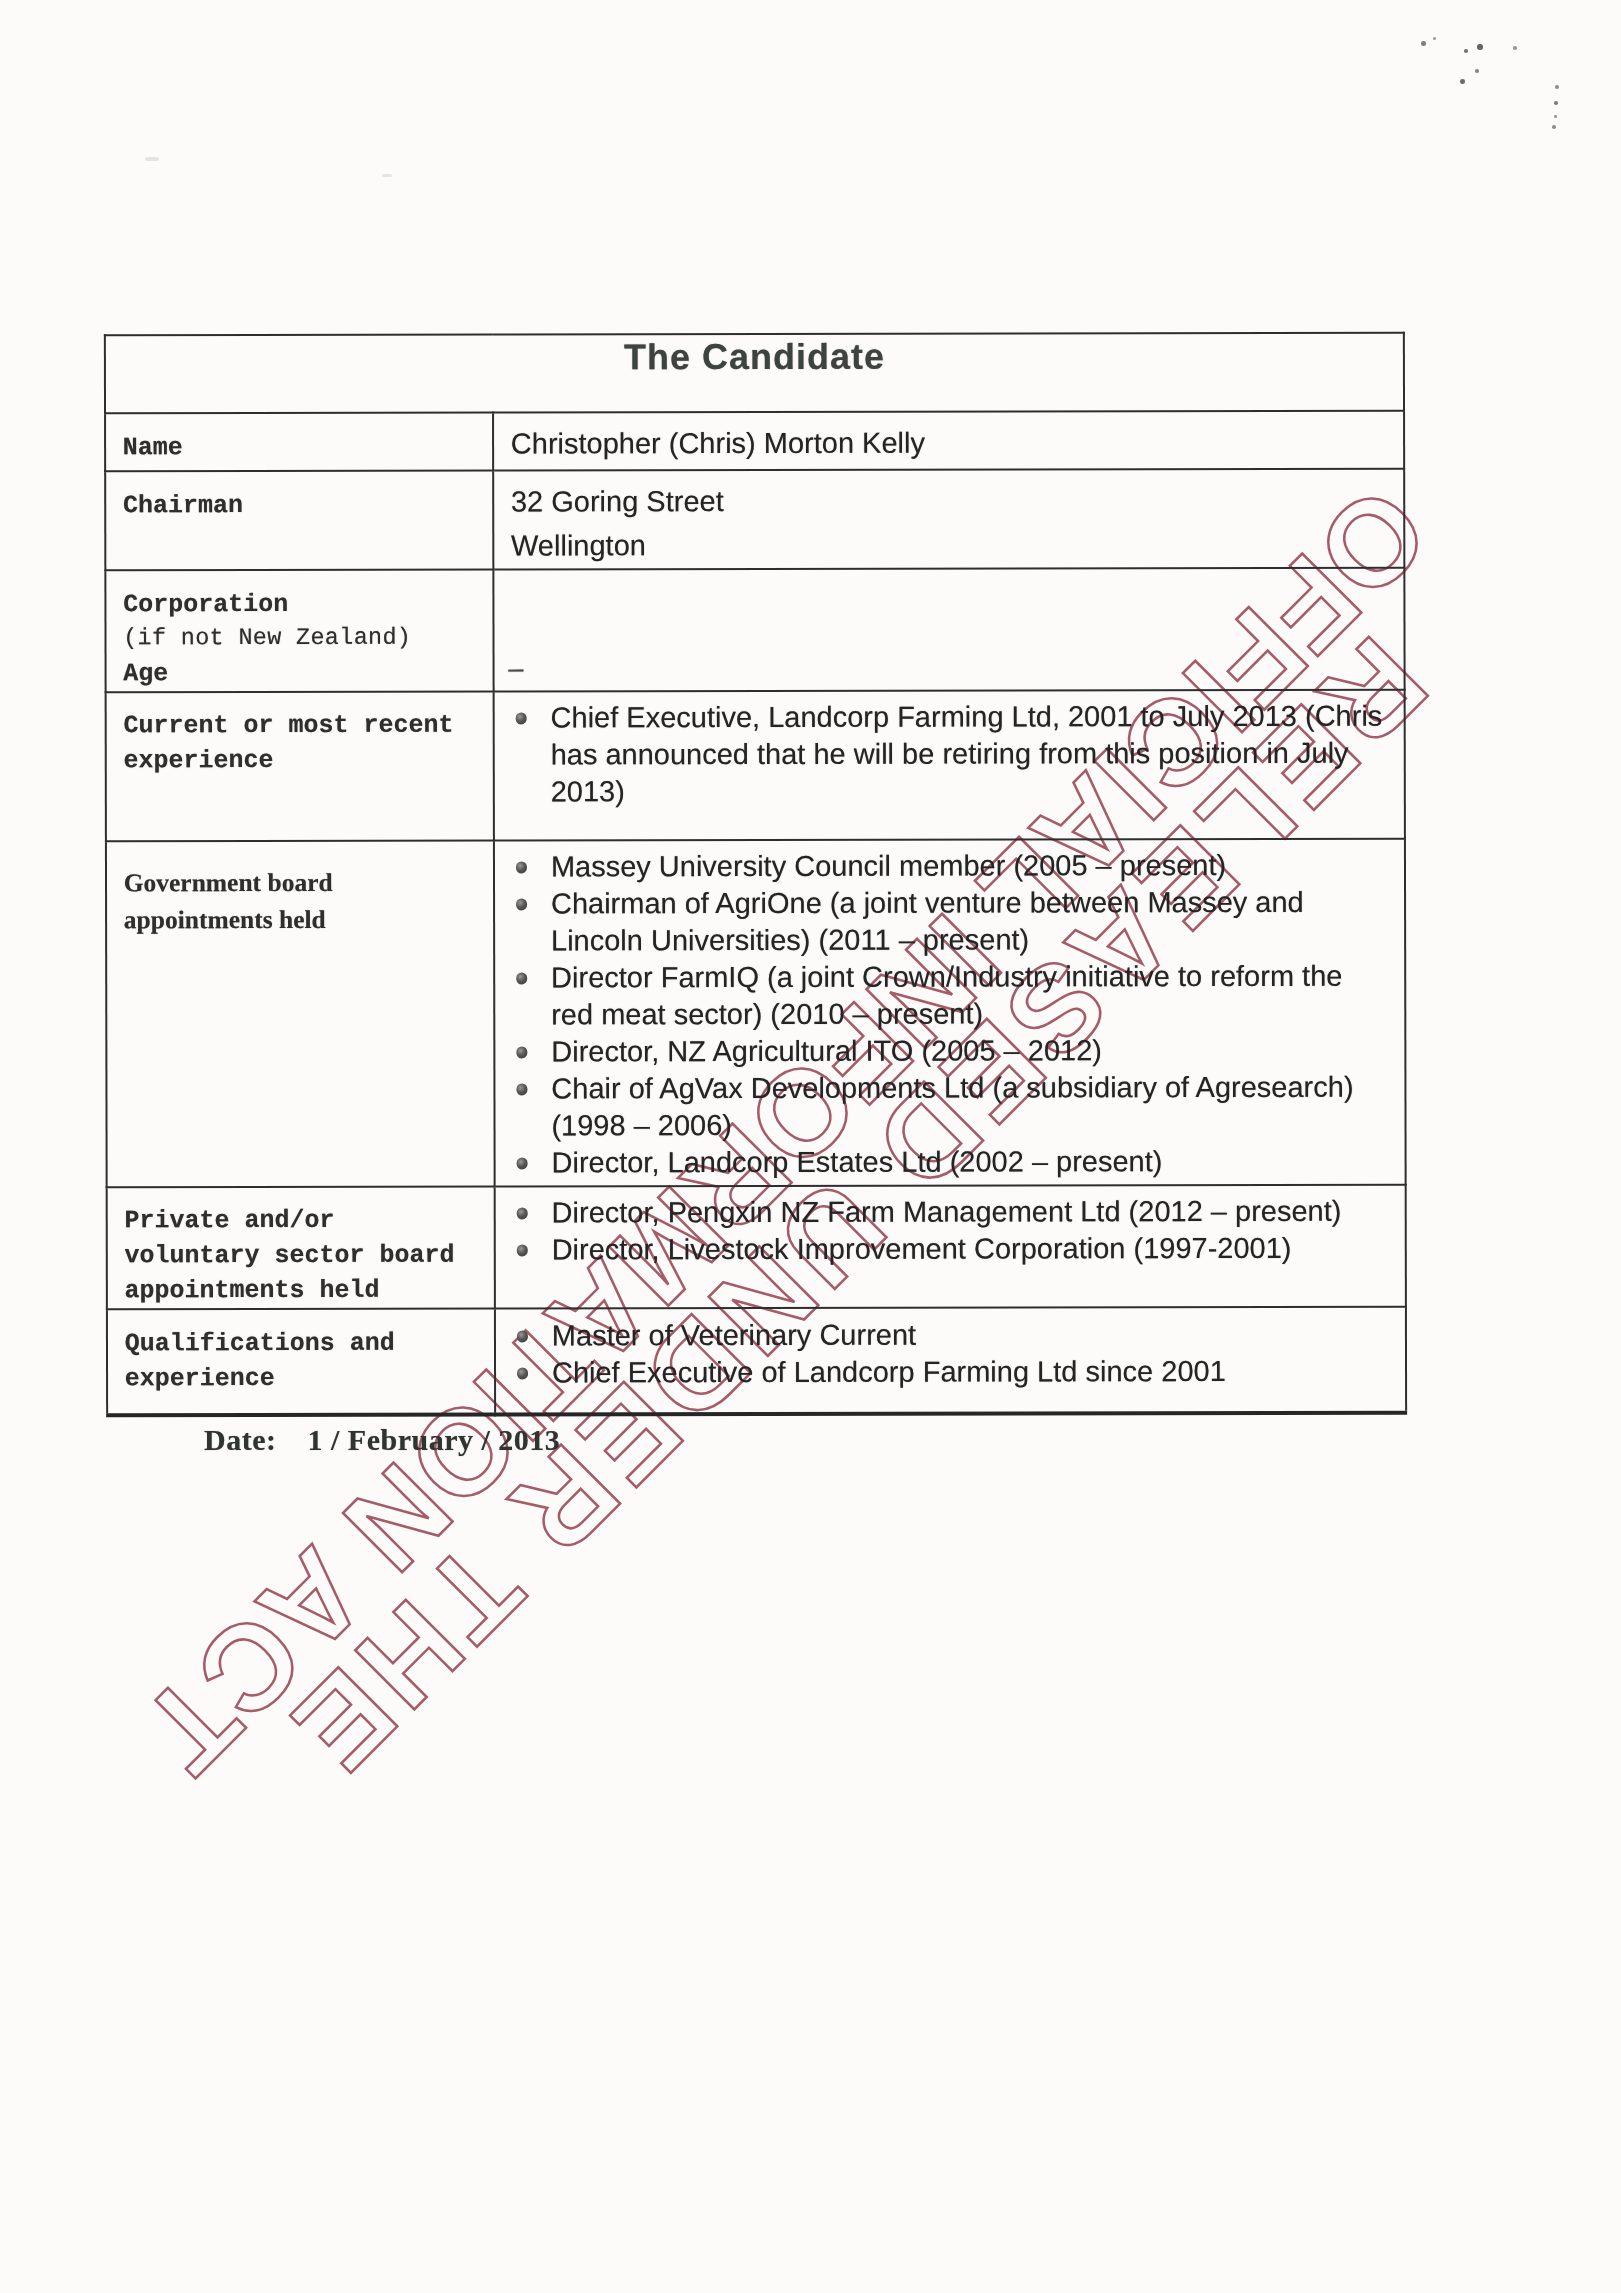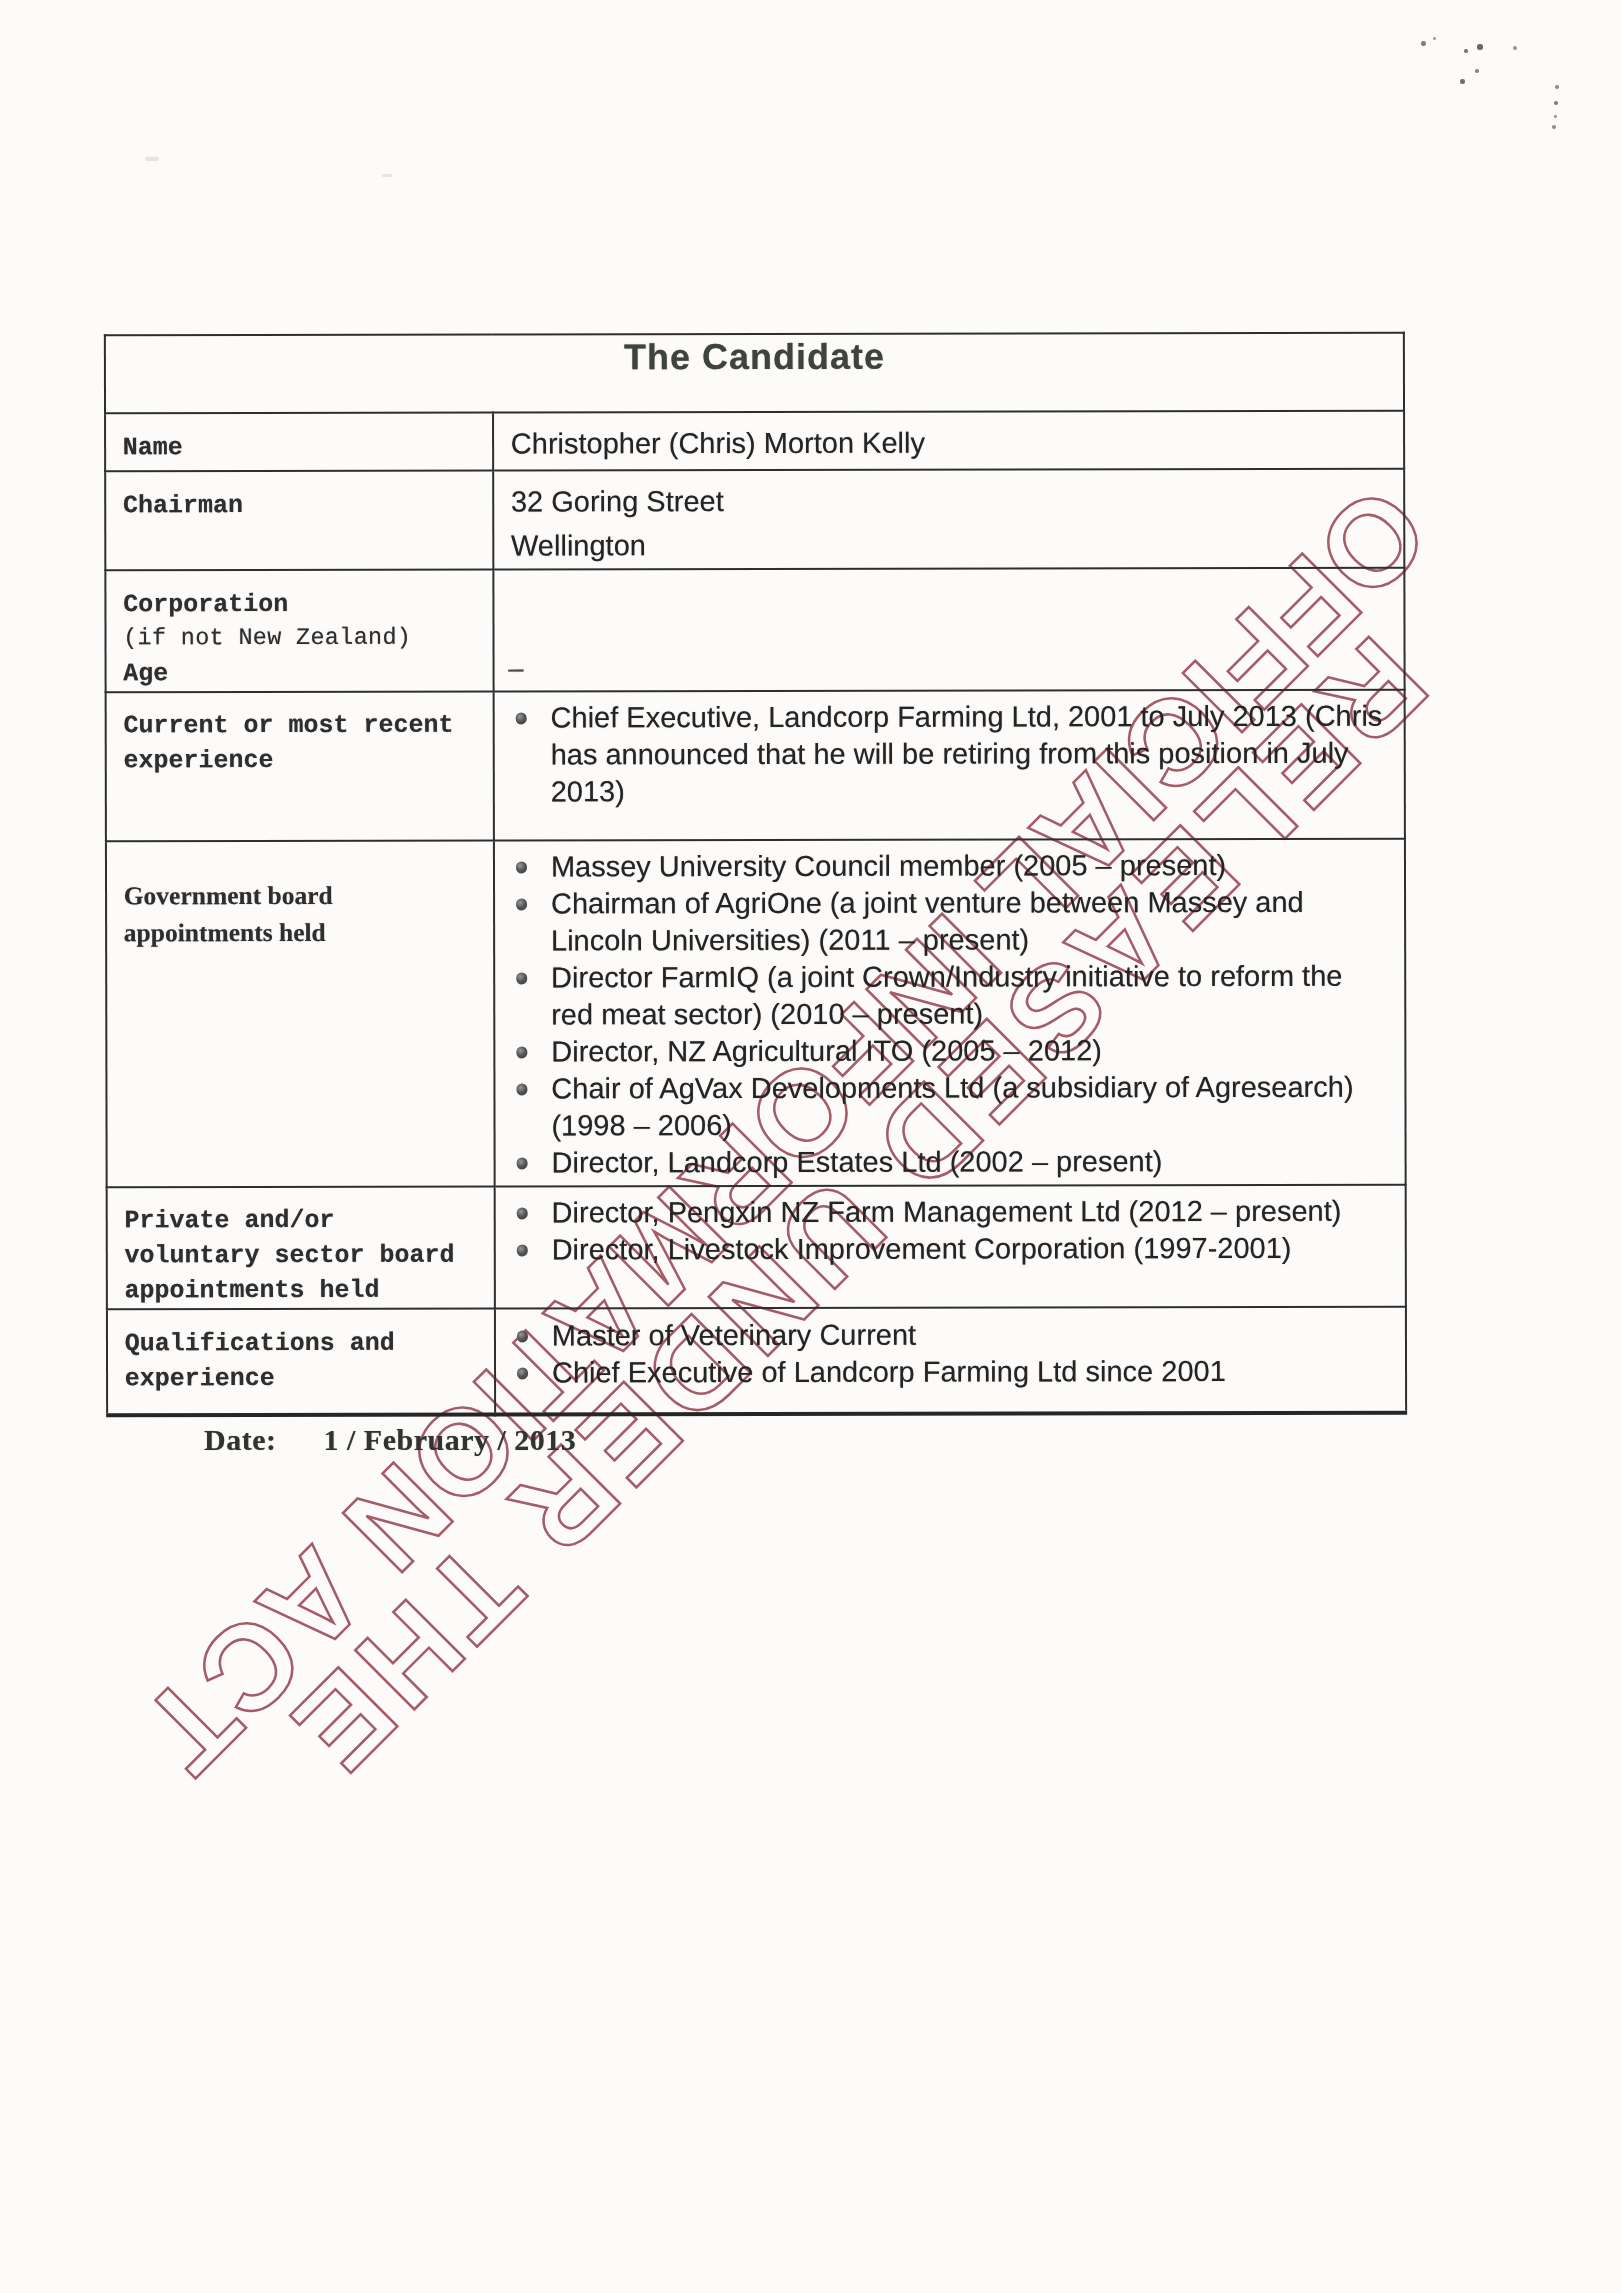--- a/index.html
+++ b/index.html
@@ -44,42 +44,42 @@
     color:#2e2e2e;
   }
   .value-cell{
     padding:7.8px 19.6px 0 16.7px;
     font-size:29px;line-height:37px;
     color:#242424;
     position:relative;
   }
   .lp{margin:0;font-family:Liberation Mono, monospace;}
   .lp-serif{font-family:"Liberation Serif",serif;font-size:25.5px;line-height:37px;}
-  .lp-offset{margin-top:20px;}
+  .lp-offset{margin-top:7px;}
   .lp-serif-sm{font-family:Liberation Mono, monospace;font-weight:normal;font-size:23.5px;line-height:31px;letter-spacing:0.3px;}
   .lp-gap{margin-top:3px;}
   .vline{line-height:44px;}
   .bullet-item{display:flex;align-items:flex-start;}
   .dot{
     flex:0 0 auto;width:11.8px;height:11.8px;border-radius:50%;
     margin:12.7px 0 0 3.9px;
     background:radial-gradient(circle at 38% 35%, #999 0%, #555 45%, #383838 100%);
   }
   .btext{margin-left:23.5px;}
   .cell-dash{position:absolute;left:13.7px;bottom:3.9px;color:#4a4a4a;font-size:27.4px;}
 
   
   .date-line{
     position:absolute;left:204px;top:1423px;z-index:2;
     font-family:"Liberation Serif",serif;font-weight:bold;font-size:30px;
     color:#30342f;
     text-shadow:0 0 1px rgba(45,45,45,0.5);
     letter-spacing:0.5px;
   }
-  .date-value{margin-left:47px;}
+  .date-value{margin-left:31px;}
 
   
   .speck{position:absolute;background:#4a4a4a;border-radius:45%;z-index:3;}
   .smudge{position:absolute;background:#b9b9b9;opacity:0.35;border-radius:2px;z-index:0;}
 </style>
 </head>
 <body>
 
 <div class="page">
 

